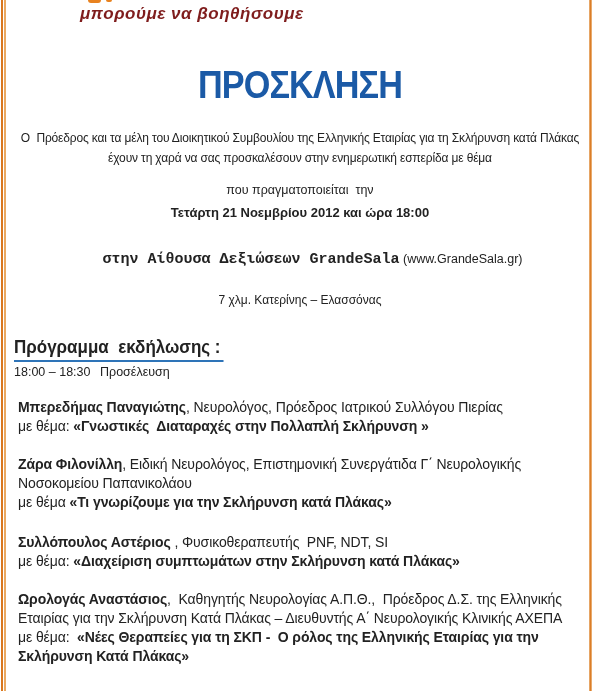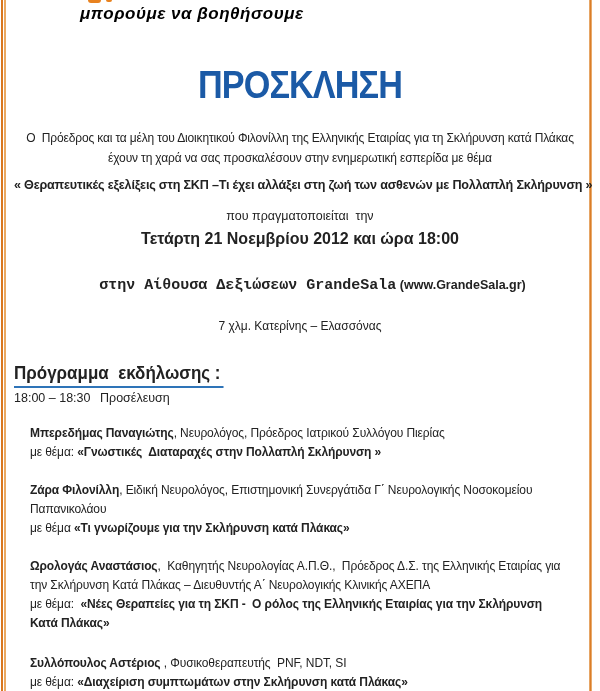--- a/index.html
+++ b/index.html
@@ -11,53 +11,53 @@
   
   .bl1{position:absolute;left:1px;top:0;width:2px;height:691px;background:#d9771e;}
   .bl2{position:absolute;left:4px;top:0;width:1.5px;height:691px;background:#eaa861;}
   .br1{position:absolute;left:589px;top:0;width:3px;height:691px;
        background:linear-gradient(90deg,#eec08e,#d9771e 45%,#eec08e);}
   .crop-mark{position:absolute;top:0;left:88px;width:13px;height:3px;background:#e8821f;border-radius:0 0 4px 4px;}
   .crop-mark2{position:absolute;top:0;left:106px;width:6px;height:2px;background:#e8821f;border-radius:0 0 3px 3px;}
 
   .tagline{
     position:absolute;top:4px;left:80px;
-    color:#000000;font-size:17px;font-weight:bold;font-style:italic;
+    color:#7f1d1d;font-size:17px;font-weight:bold;font-style:italic;
     letter-spacing:.5px;white-space:pre;
   }
 
   .content{position:absolute;left:14px;top:8px;width:572px;}
 
   .title{
     margin:57px 0 0 0;text-align:center;
     color:#1b5aa6;font-size:38px;font-weight:bold;line-height:40px;
     letter-spacing:-1px;transform:scaleX(.9);transform-origin:center;
   }
 
   .center{text-align:center;white-space:pre;}
   .intro{margin-top:23px;font-size:12px;line-height:20px;letter-spacing:-.15px;}
   .theme{margin-top:9px;font-size:12.6px;font-weight:bold;line-height:17px;letter-spacing:-.2px;}
   .held{margin-top:14px;font-size:12.5px;line-height:16px;}
-  .date{margin-top:5px;font-size:16px;font-weight:bold;line-height:19px;}
+  .date{margin-top:5px;font-size:13px;font-weight:bold;line-height:19px;}
   .venue{margin-top:7px;font-size:15px;line-height:19px;}
   .venue .b{font-weight:bold;font-family:Liberation Mono, monospace;}
-  .venue .site{font-size:12.5px;font-weight:bold;}
+  .venue .site{font-size:12.5px;font-weight:normal;}
   .address{margin-top:4px;font-size:12px;line-height:16px;}
 
   .prog-head-wrap{margin-top:29px;text-align:left;}
   .prog-head{
     display:inline-block;font-size:17.5px;font-weight:bold;line-height:20px;
     white-space:pre;padding:0 3px 3px 0;border-bottom:2px solid #2e74b8;
     transform:scaleX(.97);transform-origin:left;
   }
 
   .time-row{margin-top:2px;font-size:12.5px;line-height:17px;}
   .time-row .t{display:inline-block;width:86px;}
 
-  .speaker{margin:16px;font-size:12px;line-height:19px;white-space:pre-wrap;letter-spacing:-.1px;}
+  .speaker{margin:4px;font-size:14px;line-height:19px;white-space:pre-wrap;letter-spacing:-.1px;}
   .sp1{margin-top:17px;}
   .sp2{margin-top:19px;}
   .sp3{margin-top:19px;}
   .sp4{margin-top:21px;}
   .speaker .b{font-weight:bold;}
 </style>
 </head>
 <body>
 
 <div class="page">
@@ -66,42 +66,41 @@
   <div class="br1"></div>
   <div class="crop-mark"></div>
   <div class="crop-mark2"></div>
 
   <div class="tagline">μπορούμε να βοηθήσουμε</div>
 
   <div class="content">
 
     <h1 class="title">ΠΡΟΣΚΛΗΣΗ</h1>
 
-    <div class="intro center">Ο  Πρόεδρος και τα μέλη του Διοικητικού Φιλονίλλη της Ελληνικής Εταιρίας για τη Σκλήρυνση κατά Πλάκας</div>
+    <div class="intro center">Ο  Πρόεδρος και τα μέλη του Διοικητικού Συμβουλίου της Ελληνικής Εταιρίας για τη Σκλήρυνση κατά Πλάκας</div>
     <div class="intro center" style="margin-top:0">έχουν τη χαρά να σας προσκαλέσουν στην ενημερωτική εσπερίδα με θέμα</div>
 
-    <div class="theme center">« Θεραπευτικές εξελίξεις στη ΣΚΠ –Τι έχει αλλάξει στη ζωή των ασθενών με Πολλαπλή Σκλήρυνση »</div>
     <div class="held center">που πραγματοποιείται  την</div>
     <div class="date center">Τετάρτη 21 Νοεμβρίου 2012 και ώρα 18:00</div>
 
     <div class="venue center">
       <span class="b">στην Αίθουσα Δεξιώσεων GrandeSala</span><span class="site"> (www.GrandeSala.gr)</span>
     </div>
     <div class="address center">7 χλμ. Κατερίνης – Ελασσόνας</div>
 
     <div class="prog-head-wrap">
       <span class="prog-head">Πρόγραμμα  εκδήλωσης :</span>
     </div>
 
     <div class="time-row">
       <span class="t">18:00 – 18:30</span><span>Προσέλευση</span>
     </div>
 
     <p class="speaker sp1"><span class="b">Μπερεδήμας Παναγιώτης</span><span>, Νευρολόγος, Πρόεδρος Ιατρικού Συλλόγου Πιερίας</span><br><span>με θέμα: </span><span class="b">«Γνωστικές  Διαταραχές στην Πολλαπλή Σκλήρυνση »</span></p>
 
     <p class="speaker sp2"><span class="b">Ζάρα Φιλονίλλη</span><span>, Ειδική Νευρολόγος, Επιστημονική Συνεργάτιδα Γ΄ Νευρολογικής Νοσοκομείου Παπανικολάου</span><br><span>με θέμα </span><span class="b">«Τι γνωρίζουμε για την Σκλήρυνση κατά Πλάκας»</span></p>
 
+    <p class="speaker sp4"><span class="b">Συλλόπουλος Αστέριος</span><span> , Φυσικοθεραπευτής  PNF, NDT, SI</span><br><span>με θέμα: </span><span class="b">«Διαχείριση συμπτωμάτων στην Σκλήρυνση κατά Πλάκας»</span></p>
+
     <p class="speaker sp3"><span class="b">Ωρολογάς Αναστάσιος</span><span>,  Καθηγητής Νευρολογίας Α.Π.Θ.,  Πρόεδρος Δ.Σ. της Ελληνικής Εταιρίας για την Σκλήρυνση Κατά Πλάκας – Διευθυντής Α΄ Νευρολογικής Κλινικής ΑΧΕΠΑ</span><br><span>με θέμα:  </span><span class="b">«Νέες Θεραπείες για τη ΣΚΠ -  Ο ρόλος της Ελληνικής Εταιρίας για την Σκλήρυνση Κατά Πλάκας»</span></p>
-
-    <p class="speaker sp4"><span class="b">Συλλόπουλος Αστέριος</span><span> , Φυσικοθεραπευτής  PNF, NDT, SI</span><br><span>με θέμα: </span><span class="b">«Διαχείριση συμπτωμάτων στην Σκλήρυνση κατά Πλάκας»</span></p>
 
   </div>
 </div>
 
 </body></html>

